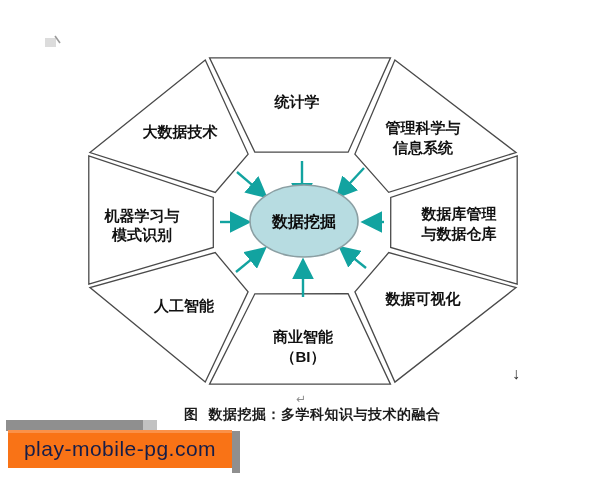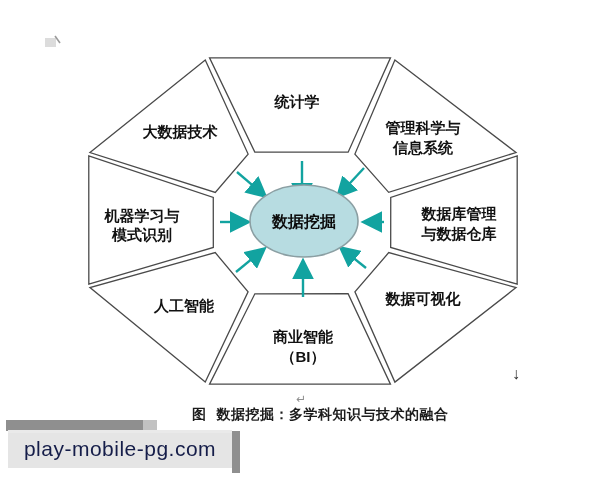--- a/index.html
+++ b/index.html
@@ -3,21 +3,21 @@
 <meta charset="utf-8">
 <style>
   html,body{margin:0;padding:0;background:#fff;}
   #stage{position:relative;width:600px;height:480px;background:#ffffff;overflow:hidden;
          font-family:"Liberation Sans","DejaVu Sans",sans-serif;}
   #diagram-svg{position:absolute;left:0;top:0;}
   .nlabel{font-family:"Liberation Sans","DejaVu Sans",sans-serif;font-size:15px;font-weight:bold;
           fill:#111;text-anchor:middle;}
   .clabel{font-family:"Liberation Sans","DejaVu Sans",sans-serif;font-size:16px;font-weight:bold;
           fill:#0c0c0c;text-anchor:middle;}
-  .caption{position:absolute;left:192px;top:406px;font-size:14px;font-weight:600;color:#1c1c1c;
+  .caption{position:absolute;left:184px;top:406px;font-size:14px;font-weight:600;color:#1c1c1c;
            white-space:nowrap;letter-spacing:0.5px;}
   .caption .fig{margin-right:10px;}
   .watermark{position:absolute;left:391px;top:404px;font-size:15px;font-weight:700;
              color:#8a8a8a;opacity:0.72;white-space:nowrap;letter-spacing:1px;}
   .return-mark{position:absolute;left:296px;top:392px;font-size:12px;color:#8f8f8f;}
   .break-mark{position:absolute;left:512px;top:365px;font-size:16px;font-weight:bold;color:#2b2b2b;}
   .anchor-box{position:absolute;left:45px;top:35px;width:17px;height:14px;}
   
   .footer-gray-top{position:absolute;left:6px;top:420px;width:139px;height:11px;background:#8f8f8f;}
   .footer-gray-notch{position:absolute;left:143px;top:420px;width:14px;height:11px;background:#c2c2c2;}
@@ -95,17 +95,17 @@
     <span class="fig">图</span><span>数据挖掘：多学科知识与技术的融合</span>
   </div>
 
 
   <div class="return-mark">↵</div>
   <div class="break-mark">↓</div>
 
   <div class="footer-gray-top"></div>
   <div class="footer-gray-notch"></div>
   <div class="footer-gray-right"></div>
-  <div class="footer-box" style="background: #e5e5e5;">
+  <div class="footer-box" style="background: #f97316;">
     <span style="color: rgb(21, 29, 73);">play-mobile-pg.com</span>
   </div>
 
 </div>
 
 </body></html>

